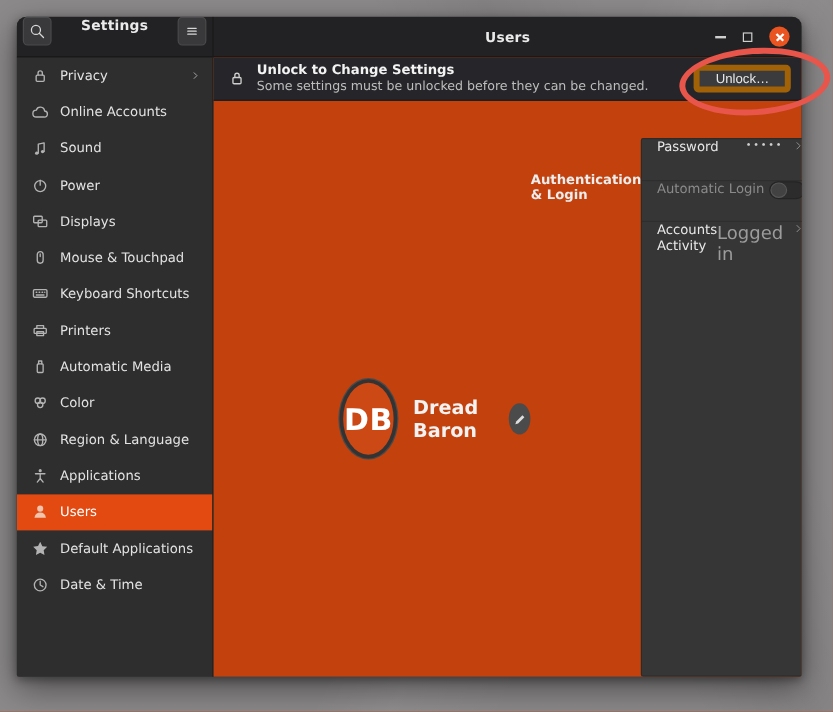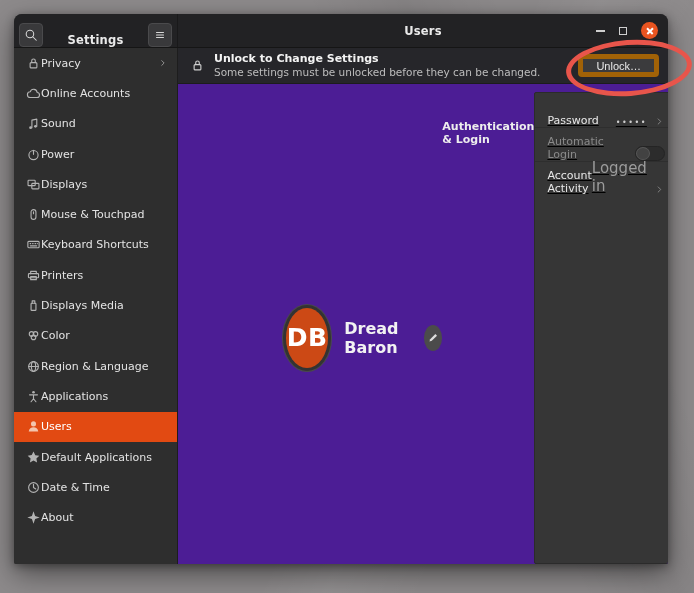--- a/index.html
+++ b/index.html
@@ -18,47 +18,47 @@
   }
   .window {
     position:absolute; left:14px; top:14px; width:654px; height:550px;
     border-radius:8px 8px 2px 2px;
     box-shadow:0 10px 28px rgba(0,0,0,.45), 0 2px 8px rgba(0,0,0,.35);
     display:flex; flex-direction:column;
     background:#3d3d3d; overflow:hidden;
   }
   
   .titlebar { height:34px; flex:0 0 34px; display:flex; background:#222224; border-bottom:1px solid #151515; }
-  .tb-left { width:164px; flex:0 0 164px; display:flex; align-items:flex-end; padding:0 5px; border-right:1px solid #19191a; }
+  .tb-left { width:164px; flex:0 0 164px; display:flex; align-items:flex-start; padding:0 5px; border-right:1px solid #19191a; }
   .tb-btn {
     width:24px; height:24px; border-radius:4px; background:#39393b; border:1px solid #4a4a4c;
     display:flex; align-items:center; justify-content:center; color:#d8d8d8; cursor:pointer;
   }
   .tb-title { flex:1; text-align:center; font-size:11.5px; font-weight:bold; color:#eaeaea; letter-spacing:.2px; }
   .tb-right { flex:1; position:relative; display:flex; align-items:center; }
   .tb-right .tb-title { position:absolute; left:0; right:0; }
   .win-controls { margin-left:auto; display:flex; align-items:center; gap:14px; padding-right:10px; position:relative; z-index:2; }
   .wc { display:flex; align-items:center; justify-content:center; cursor:pointer; }
   .min-glyph { width:9px; height:2px; background:#cfcfcf; }
   .max-glyph { width:8px; height:8px; border:1.4px solid #cfcfcf; }
   .close-btn { width:17px; height:17px; border-radius:50%; background:var(--close,#e95420); position:relative; }
   .close-btn::before, .close-btn::after {
     content:""; position:absolute; left:50%; top:50%; width:8px; height:1.6px; background:#fff;
   }
   .close-btn::before { transform:translate(-50%,-50%) rotate(45deg); }
   .close-btn::after  { transform:translate(-50%,-50%) rotate(-45deg); }
   
   .win-body { flex:1; display:flex; min-height:0; }
   .sidebar { width:164px; flex:0 0 164px; background:#2e2e2e; border-right:1px solid #1d1d1d; overflow:hidden; }
-  .side-item { height:30.3px; display:flex; align-items:center; padding:0 9px 0 12px; color:#e3e3e3; font-size:11px; cursor:pointer; }
+  .side-item { height:30.3px; display:flex; align-items:center; gap:9px; padding:0 9px 0 12px; color:#e3e3e3; font-size:11px; cursor:pointer; }
   .side-item .icon { color:#b3b3b3; }
   .side-item.selected { background:var(--accent,#e24a12); color:#ffffff; }
   .side-item.selected .icon { color:#f3c4ad; }
   .side-chevron { margin-left:auto; color:#9a9a9a; }
-  .content { flex:1; background:#4c1d95; display:flex; flex-direction:column; min-width:0; }
+  .content { flex:1; background:#c2410c; display:flex; flex-direction:column; min-width:0;gap:23px; }
   
   .banner { height:36px; flex:0 0 36px; background:#26262a; border-bottom:1px solid #1c1c1e; display:flex; align-items:center; gap:9px; padding:0 6px 0 12px; }
   .banner .icon { color:#cfcfcf; }
   .banner-texts { flex:1; line-height:1.25; }
   .banner-title { font-size:11px; font-weight:bold; color:#f3f3f3; }
   .banner-sub { font-size:10.5px; color:#bdbdbd; }
   .unlock-btn { height:23px; padding:0 13px; margin-right:3px; background:#3b3b3d; border:5px solid #a16207; border-radius:4px; color:#e8e8e8; font-size:11px; cursor:pointer; }
   
   .panel { width:280px; margin:0 auto; flex:1; display:flex; }
   .user-row { margin-top:27px; display:flex; align-items:center; }
@@ -66,21 +66,21 @@
     width:60px; height:60px; border-radius:50%; background:var(--avatar,#cc4915);
     color:#fff; font-size:25px; font-weight:bold; letter-spacing:.5px;
     display:flex; align-items:center; justify-content:center;
     box-shadow:0 0 0 3px #333333, 0 0 0 4px #4a4a4a;
     margin-left:3px;
   }
   .user-name { margin-left:16px; font-size:16px; font-weight:bold; color:#f2f2f2; }
   .edit-btn { margin-left:auto; width:26px; height:26px; border-radius:50%; background:#4b4b4b; color:#dedede; display:flex; align-items:center; justify-content:center; cursor:pointer; }
   .auth-heading { margin-top:36px; font-size:11px; font-weight:bold; color:#ededed; }
   .auth-box { margin-top:8px; background:#363636; border:1px solid #2b2b2b; border-radius:2px; }
-  .auth-row { height:34px; display:flex; align-items:flex-end; padding:0 12px; border-top:1px solid #2e2e2e; cursor:pointer;text-decoration:underline; }
+  .auth-row { height:34px; display:flex; align-items:flex-start; padding:0 12px; border-top:1px solid #2e2e2e; cursor:pointer; }
   .auth-row:first-child { border-top:0; }
   .auth-label { font-size:11px; color:#e8e8e8; }
   .auth-row.disabled { cursor:default; }
   .auth-row.disabled .auth-label { color:#8a8a8a; }
   .auth-value { margin-left:auto; font-size:15px; color:#9c9c9c; }
   .auth-value.dots { font-size:8px; letter-spacing:1.5px; color:#cfcfcf; }
   .auth-chevron { color:#8f8f8f; margin-left:7px; }
   .toggle { margin-left:auto; width:30px; height:15px; border-radius:999px; background:#2c2c2c; border:1px solid #242424; position:relative; cursor:pointer; }
   .toggle .knob { position:absolute; left:0; top:0; width:14px; height:13px; border-radius:50%; background:#424242; border:1px solid #565656; }
   .bottom-row { margin-top:auto; margin-bottom:27px; display:flex; justify-content:flex-end;align-items:center; }
@@ -217,21 +217,21 @@
               </span>
               <span>Printers</span>
             </div>
             <div class="side-item">
               <span class="icon">
                 <svg width="15" height="15" viewBox="0 0 16 16">
                   <rect x="5.4" y="5.6" width="5.2" height="7.6" rx=".8"></rect>
                   <path d="M6.6 5.6V3h2.8v2.6"></path>
                 </svg>
               </span>
-              <span>Displays Media</span>
+              <span>Automatic Media</span>
             </div>
             <div class="side-item">
               <span class="icon">
                 <svg width="15" height="15" viewBox="0 0 16 16">
                   <circle cx="5.9" cy="6.3" r="2.4"></circle>
                   <circle cx="10.1" cy="6.3" r="2.4"></circle>
                   <circle cx="8" cy="10" r="2.4"></circle>
                 </svg>
               </span>
               <span>Color</span>
@@ -273,28 +273,20 @@
               <span>Default Applications</span>
             </div>
             <div class="side-item">
               <span class="icon">
                 <svg width="15" height="15" viewBox="0 0 16 16">
                   <circle cx="8" cy="8" r="5.2"></circle>
                   <path d="M8 4.6V8l2.4 1.5"></path>
                 </svg>
               </span>
               <span>Date &amp; Time</span>
-            </div>
-            <div class="side-item">
-              <span class="icon">
-                <svg width="15" height="15" viewBox="0 0 16 16">
-                  <path d="M8 1.4L9.7 6.3 14.6 8 9.7 9.7 8 14.6 6.3 9.7 1.4 8 6.3 6.3z" class="f"></path>
-                </svg>
-              </span>
-              <span>About</span>
             </div>
           </div>
       </div>
 
       <div class="content">
         <div class="banner">
           <span class="icon">
               <svg width="15" height="15" viewBox="0 0 16 16">
                 <rect x="4.4" y="7" width="7.2" height="5.6" rx="1"></rect>
                 <path d="M6.1 7V5.1a1.9 1.9 0 0 1 3.8 0V7"></path>
@@ -331,21 +323,21 @@
                   </svg>
                 </span>
               </div>
               <div class="auth-row disabled">
                 <span class="auth-label">Automatic Login</span>
                 <div class="toggle">
                   <div class="knob"></div>
                 </div>
               </div>
               <div class="auth-row">
-                <span class="auth-label">Account Activity</span>
+                <span class="auth-label">Accounts Activity</span>
                 <span class="auth-value">Logged in</span>
                 <span class="icon auth-chevron">
                   <svg width="11" height="11" viewBox="0 0 16 16">
                     <path d="M6 4.2L9.8 8 6 11.8"></path>
                   </svg>
                 </span>
               </div>
             </div>
 
           <div class="bottom-row">

